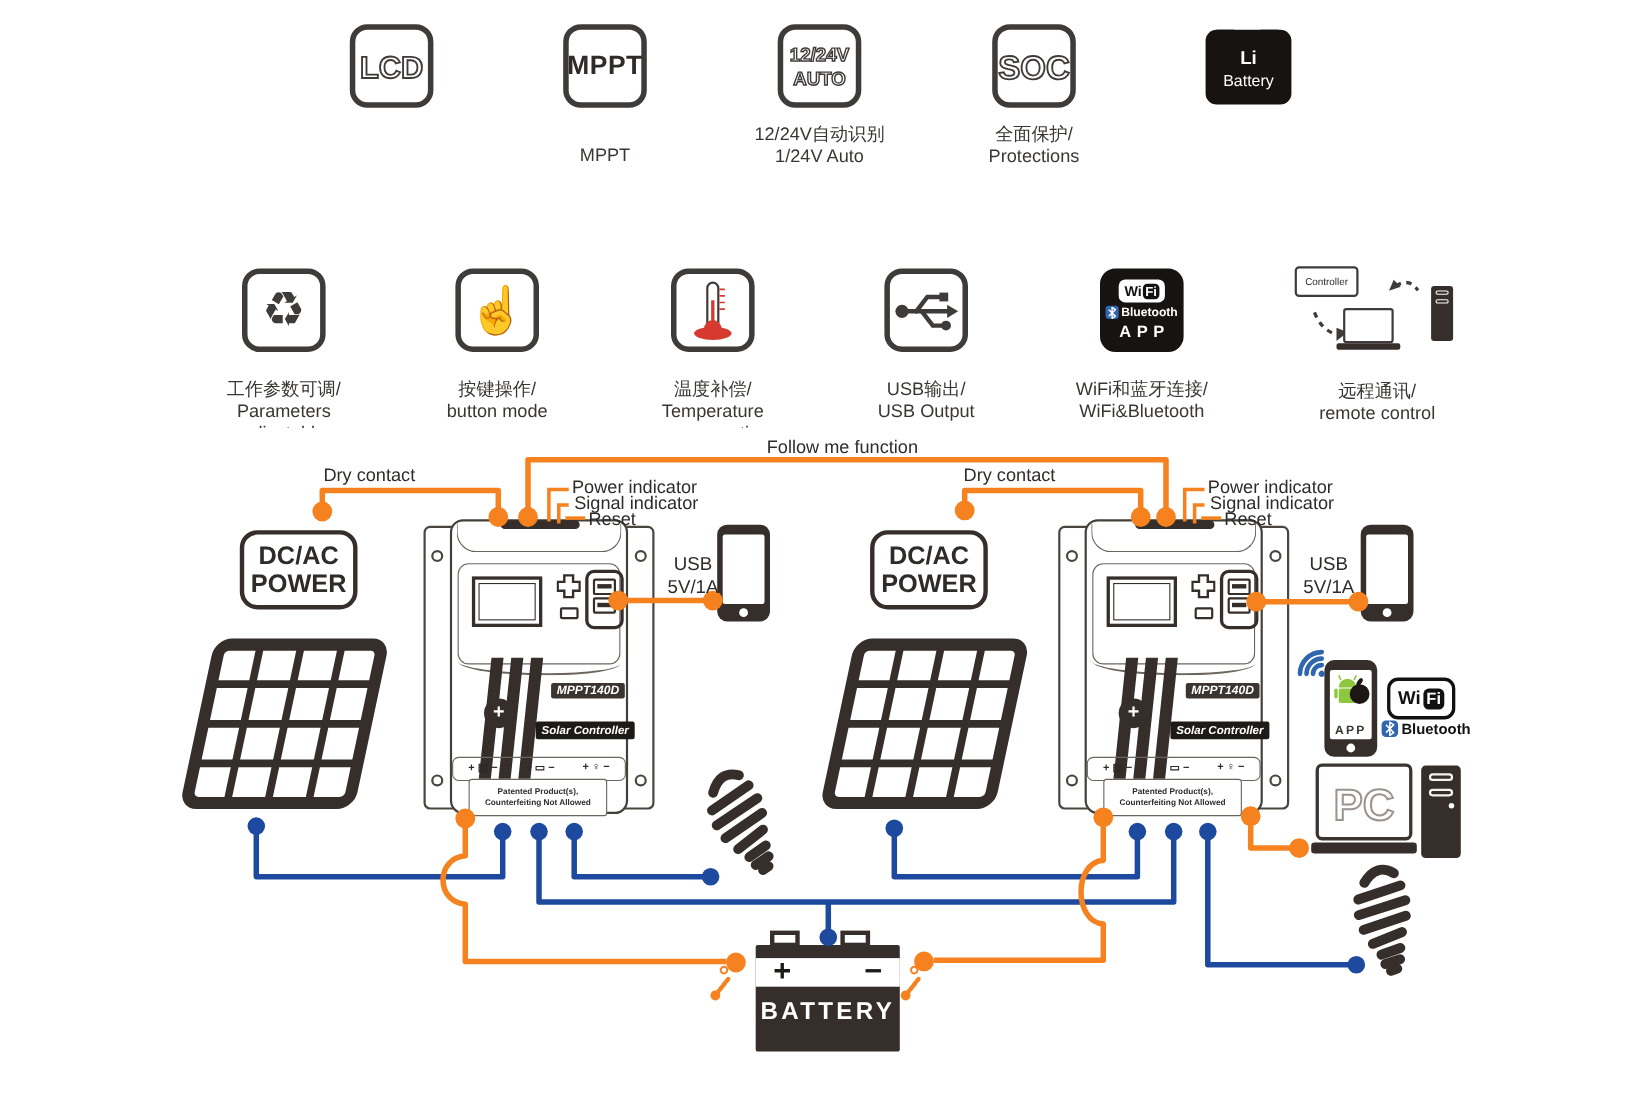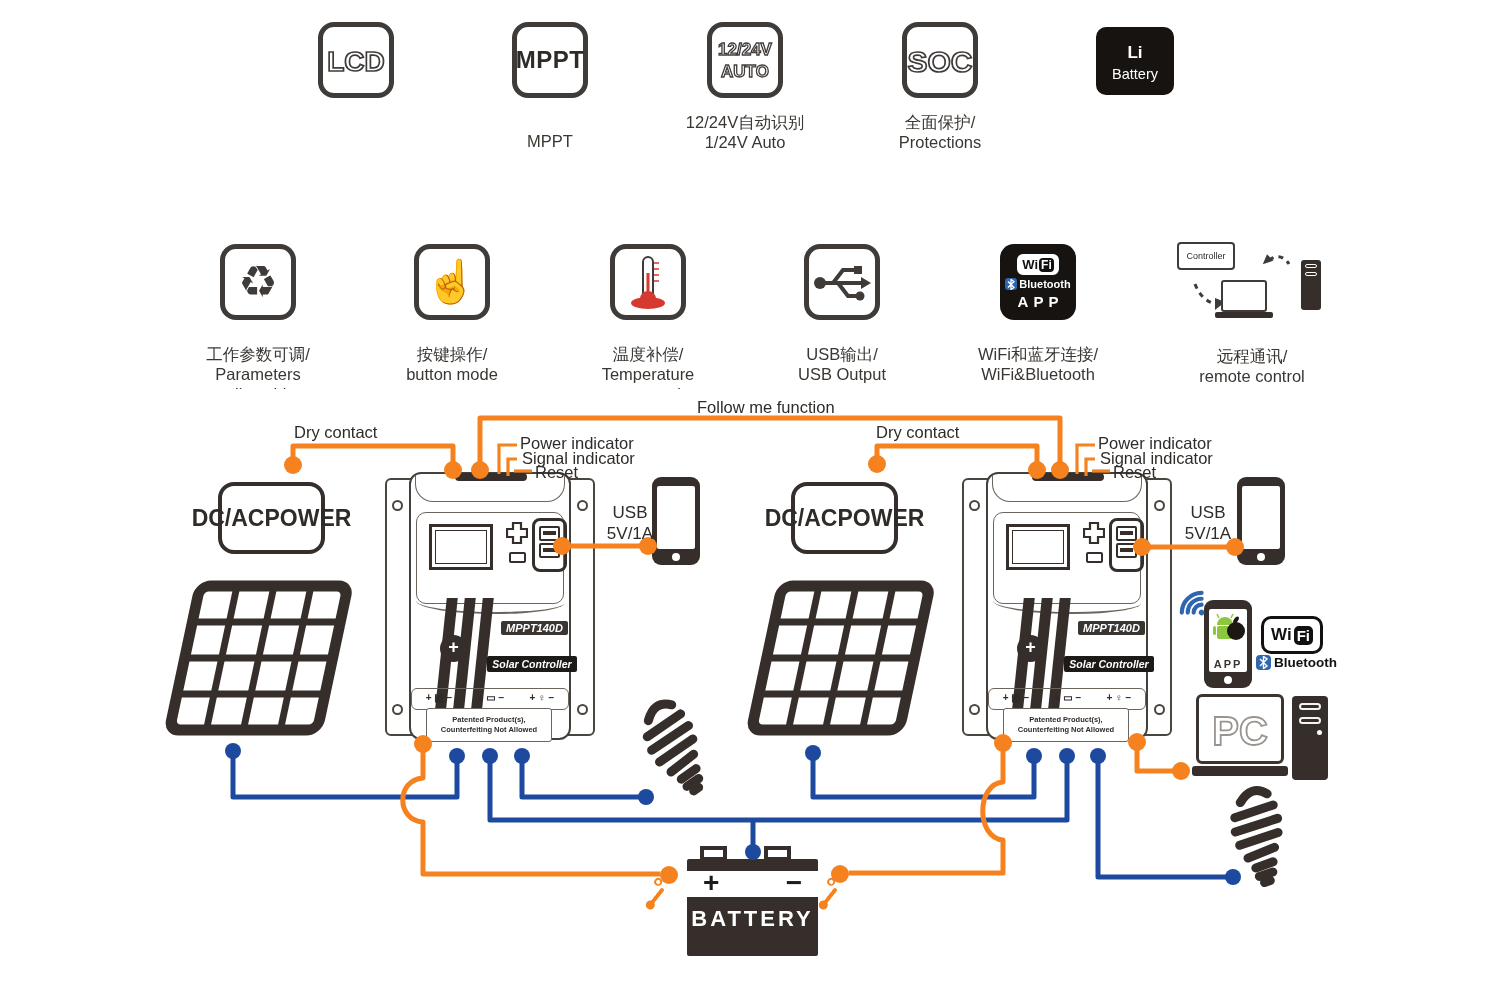--- a/index.html
+++ b/index.html
@@ -35,21 +35,21 @@
   .ctrl-mini { position:absolute; left:0; top:2; width:58px; height:28px; border:2.5px solid #3f3b39;
                border-radius:4px; font-size:9px; display:flex; align-items:center; justify-content:center;}
   .tower-mini { position:absolute; right:8; top:18px; right:6px; width:20px; height:50px; background:#352e2a; border-radius:3px;}
   .tower-mini i { display:block; width:12px; height:4px; border:1.5px solid #fff; border-radius:2px; margin:4px auto 0;}
   .lap-mini { position:absolute; left:44px; top:38px; width:46px; height:32px; border:2.5px solid #3f3b39; border-radius:3px;
               background:#fff;}
   .lap-mini-base { position:absolute; left:38px; top:70px; width:58px; height:6px; background:#352e2a; border-radius:2px;}
 
   
   .dcac { position:absolute; width:107px; height:72px; border:4px solid #352e2a; border-radius:16px;
-          background:#fff; display:flex; align-items:center; justify-content:center;
+          background:#fff; display:flex; flex-direction:column; align-items:center; justify-content:center;
           font-weight:800; font-size:23px; line-height:25px; color:#2f2b28; z-index:10;}
   .phone { position:absolute; width:48px; height:88px; background:#352e2a; border-radius:9px; z-index:10;}
   .phone .scr { position:absolute; left:5px; top:9px; right:5px; bottom:16px; background:#fff; border-radius:2px;}
   .phone .home { position:absolute; left:50%; bottom:4px; width:8px; height:8px; margin-left:-4px; border-radius:50%; background:#fff;}
   .app-label { position:absolute; left:0; right:0; bottom:2px; text-align:center; font-weight:800;
                font-size:11px; letter-spacing:2px; color:#3a3530;}
 
   .wire-label { position:absolute; font-size:16.5px; color:#2f2b28; z-index:60; white-space:nowrap;}
   .usb-lab { position:absolute; width:62px; text-align:center; font-size:17px; line-height:21px; z-index:60;}
 

